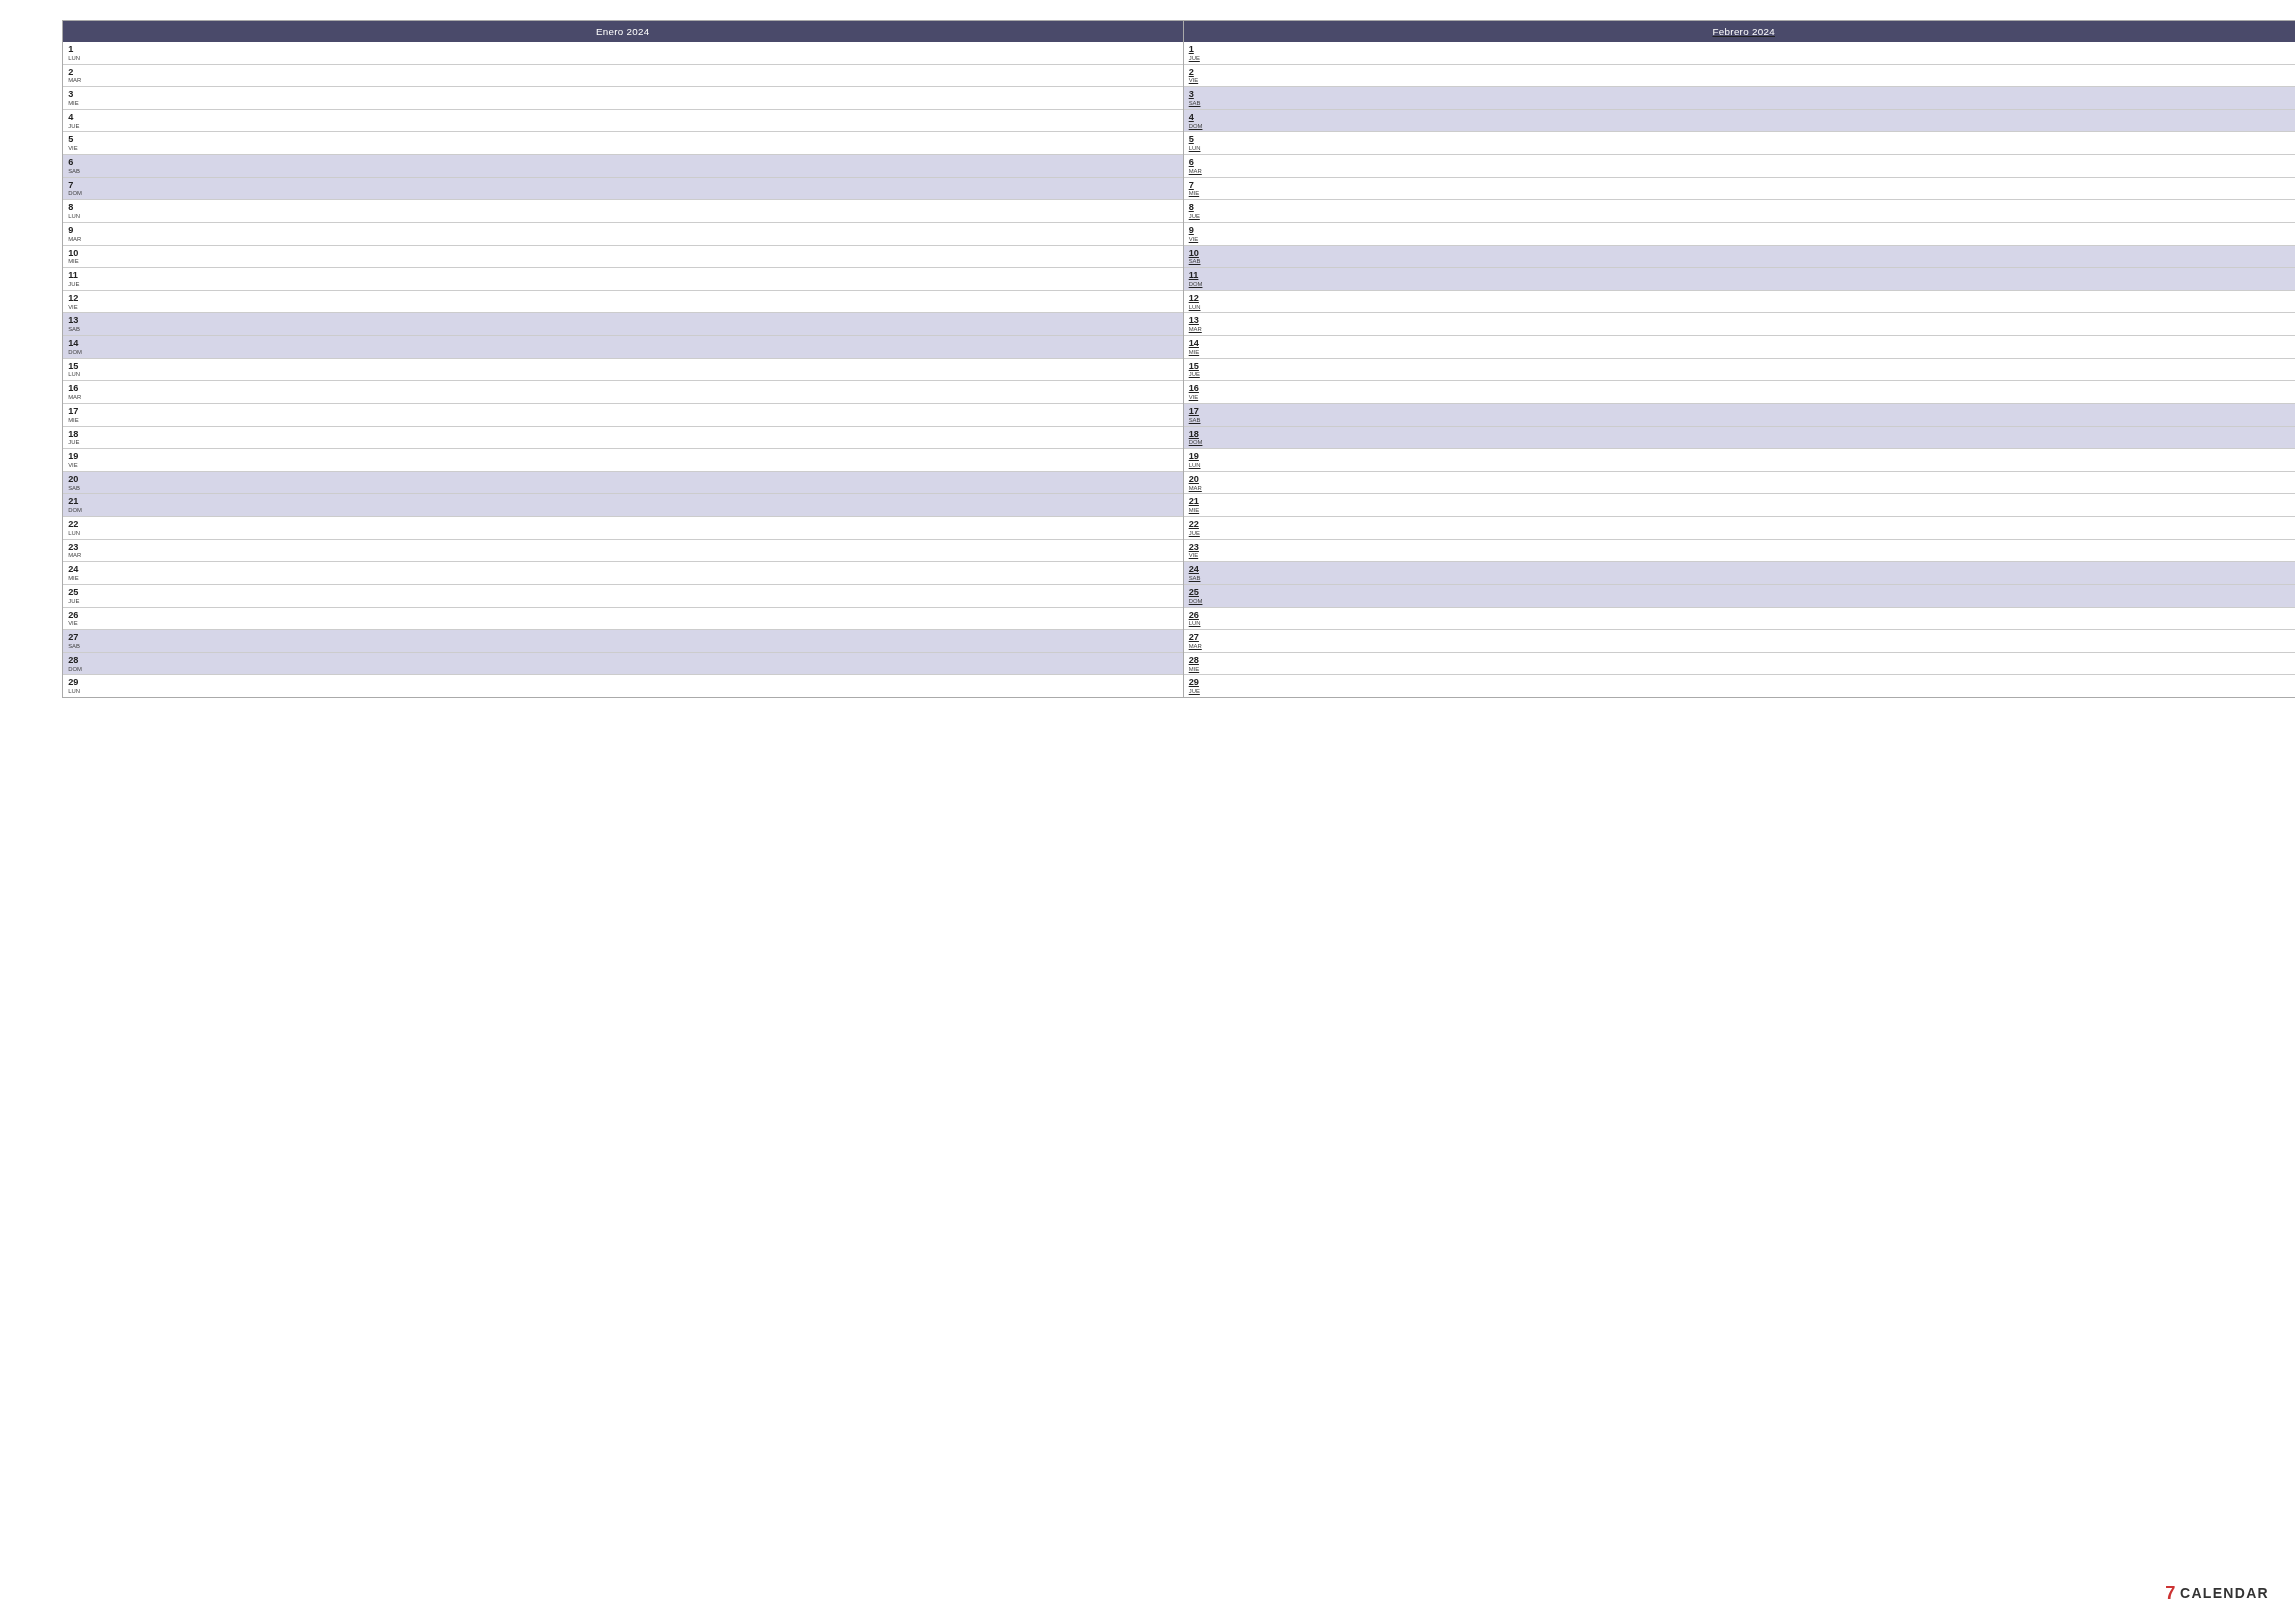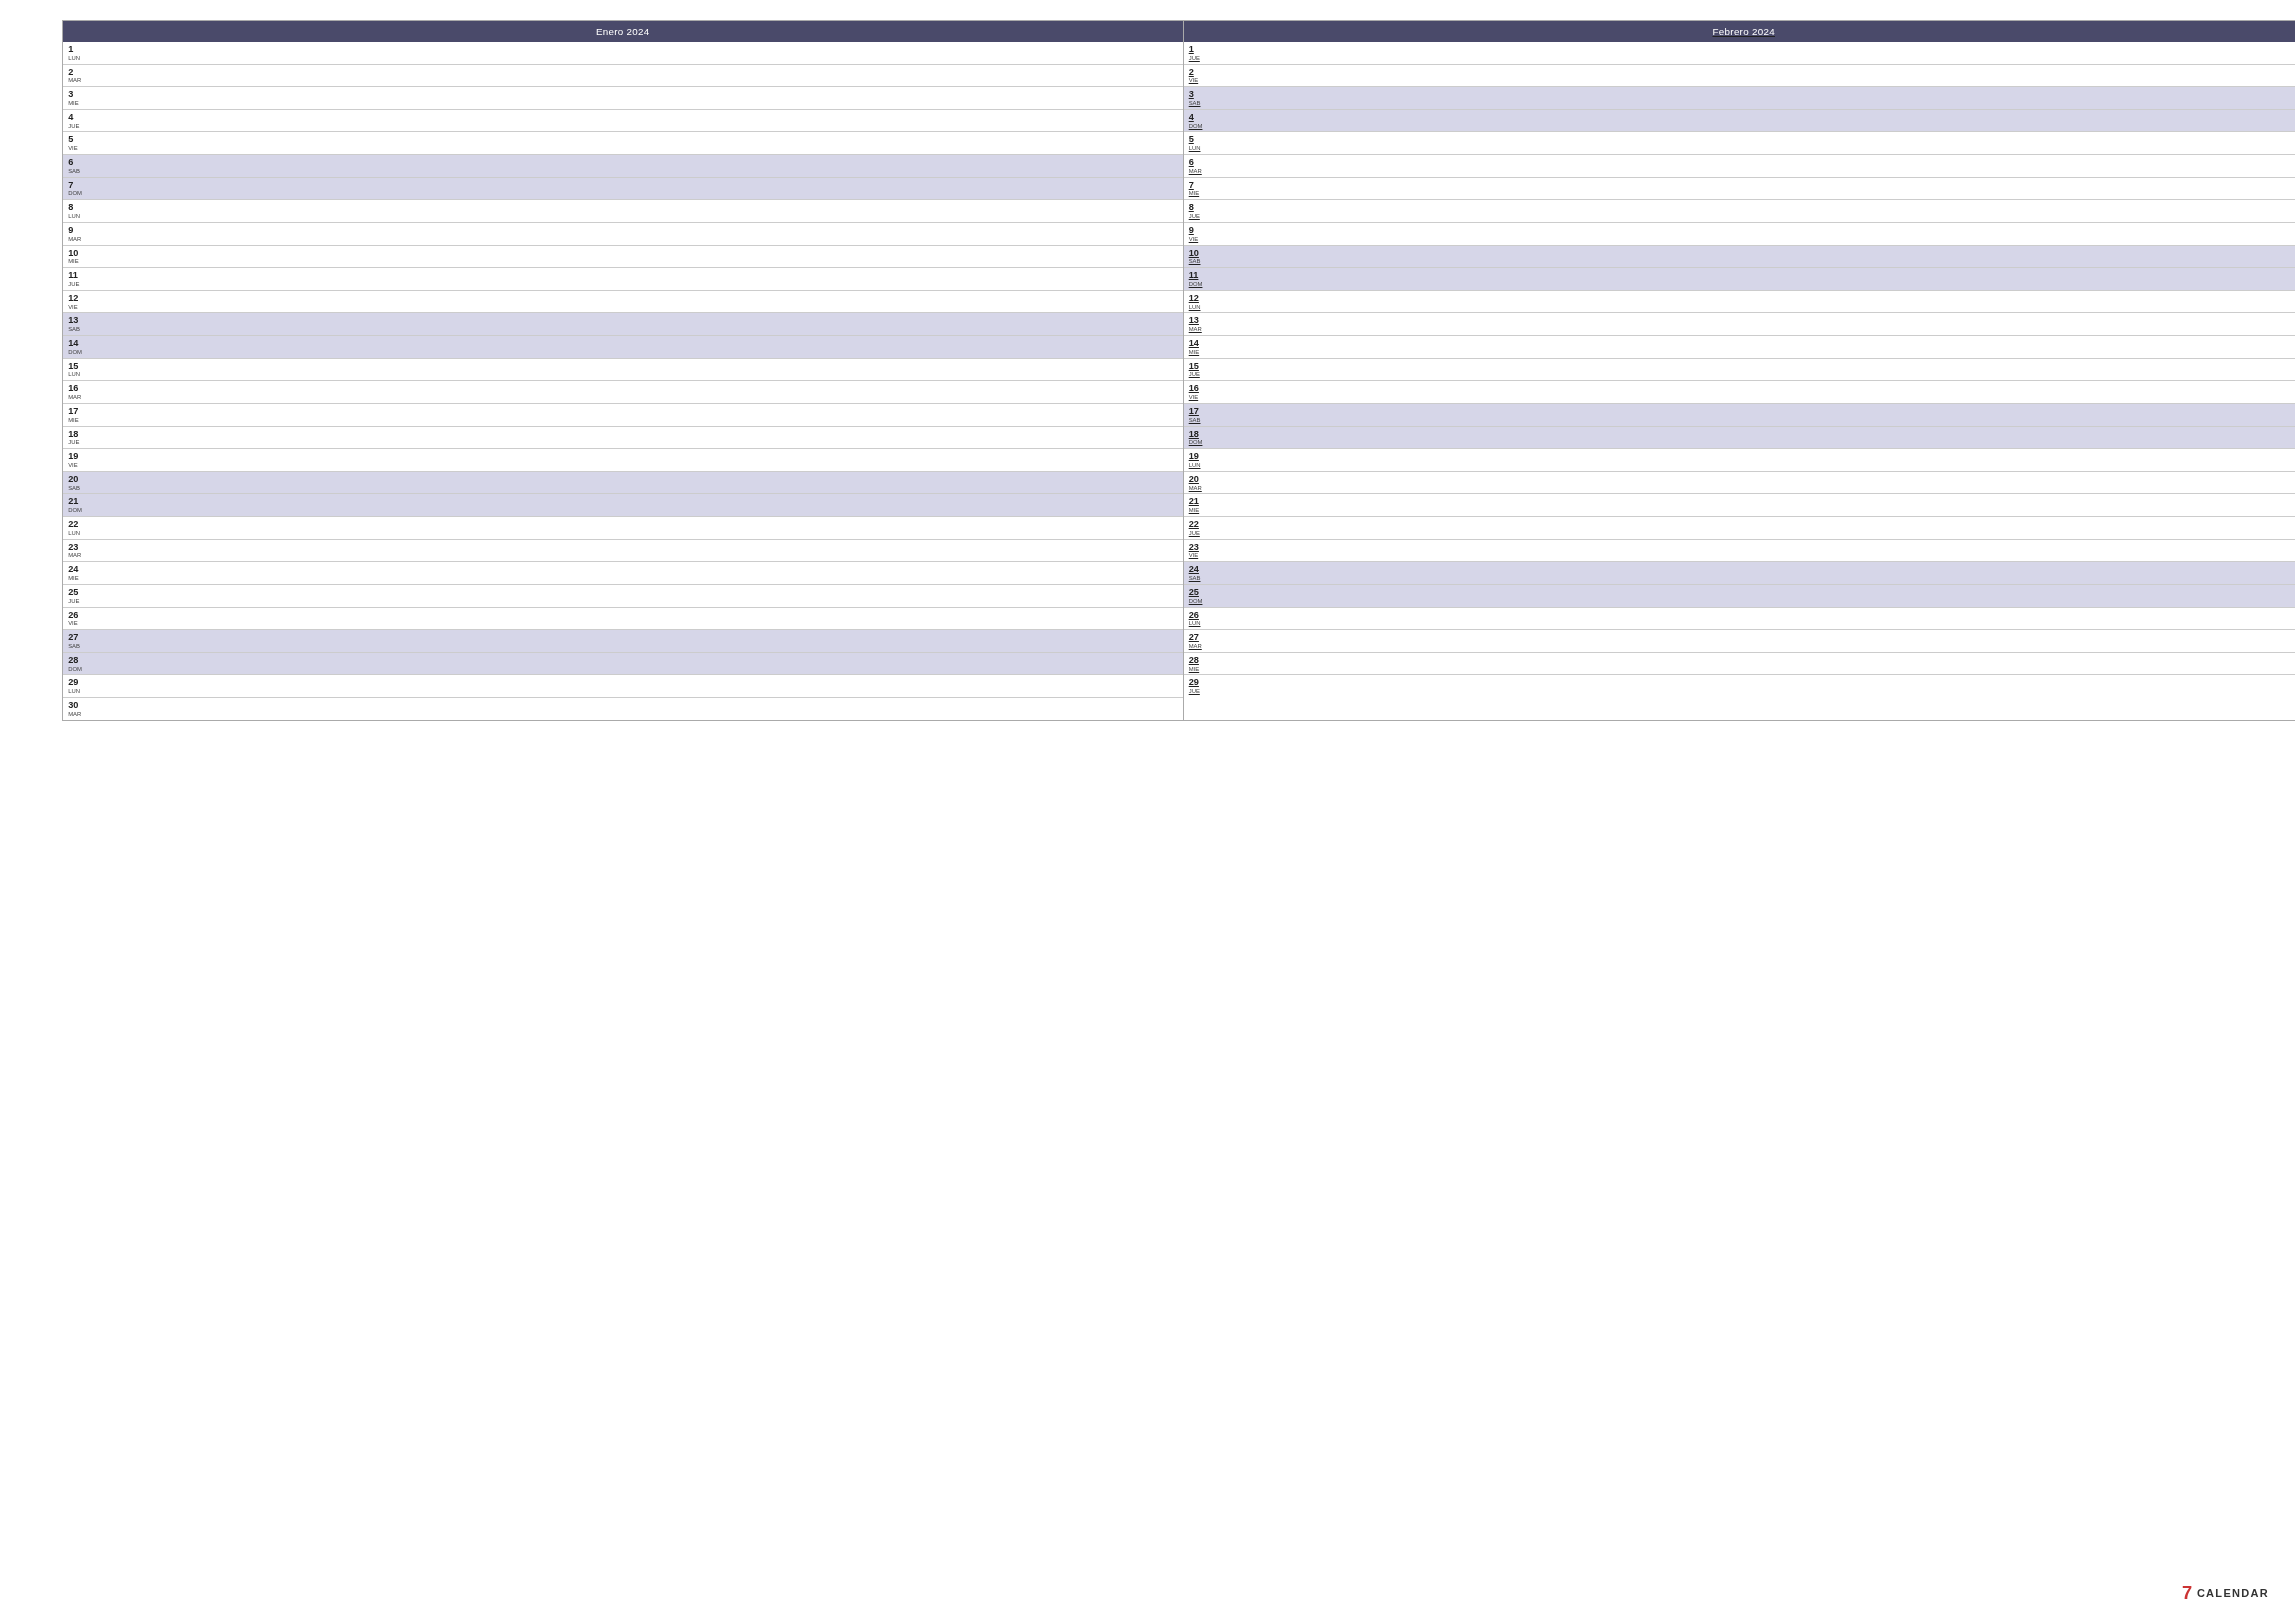--- a/index.html
+++ b/index.html
@@ -97,21 +97,21 @@
     }
 
     .branding-number {
       font-size: 18.3px;
       font-weight: bold;
       color: #cc3333;
       line-height: 1;
     }
 
     .branding-text {
-      font-size: 11px;
+      font-size: 14px;
       font-weight: bold;
       color: #333;
       letter-spacing: 1.3px;
     }
   </style>
 </head>
 <body>
 
 <div class="page">
   <div class="calendar-grid">
@@ -283,26 +283,20 @@
         <div class="day-row weekend">
           <div class="day-content">
             <div class="day-number">28</div>
             <div class="day-name">DOM</div>
           </div>
         </div>
         <div class="day-row">
           <div class="day-content">
             <div class="day-number">29</div>
             <div class="day-name">LUN</div>
-          </div>
-        </div>
-        <div class="day-row">
-          <div class="day-content">
-            <div class="day-number">30</div>
-            <div class="day-name">MAR</div>
           </div>
         </div>
       </div>
       <div class="month-section">
         <div class="month-header">Febrero 2024</div>
         <div class="day-row">
           <div class="day-content">
             <div class="day-number">1</div>
             <div class="day-name">JUE</div>
           </div>

